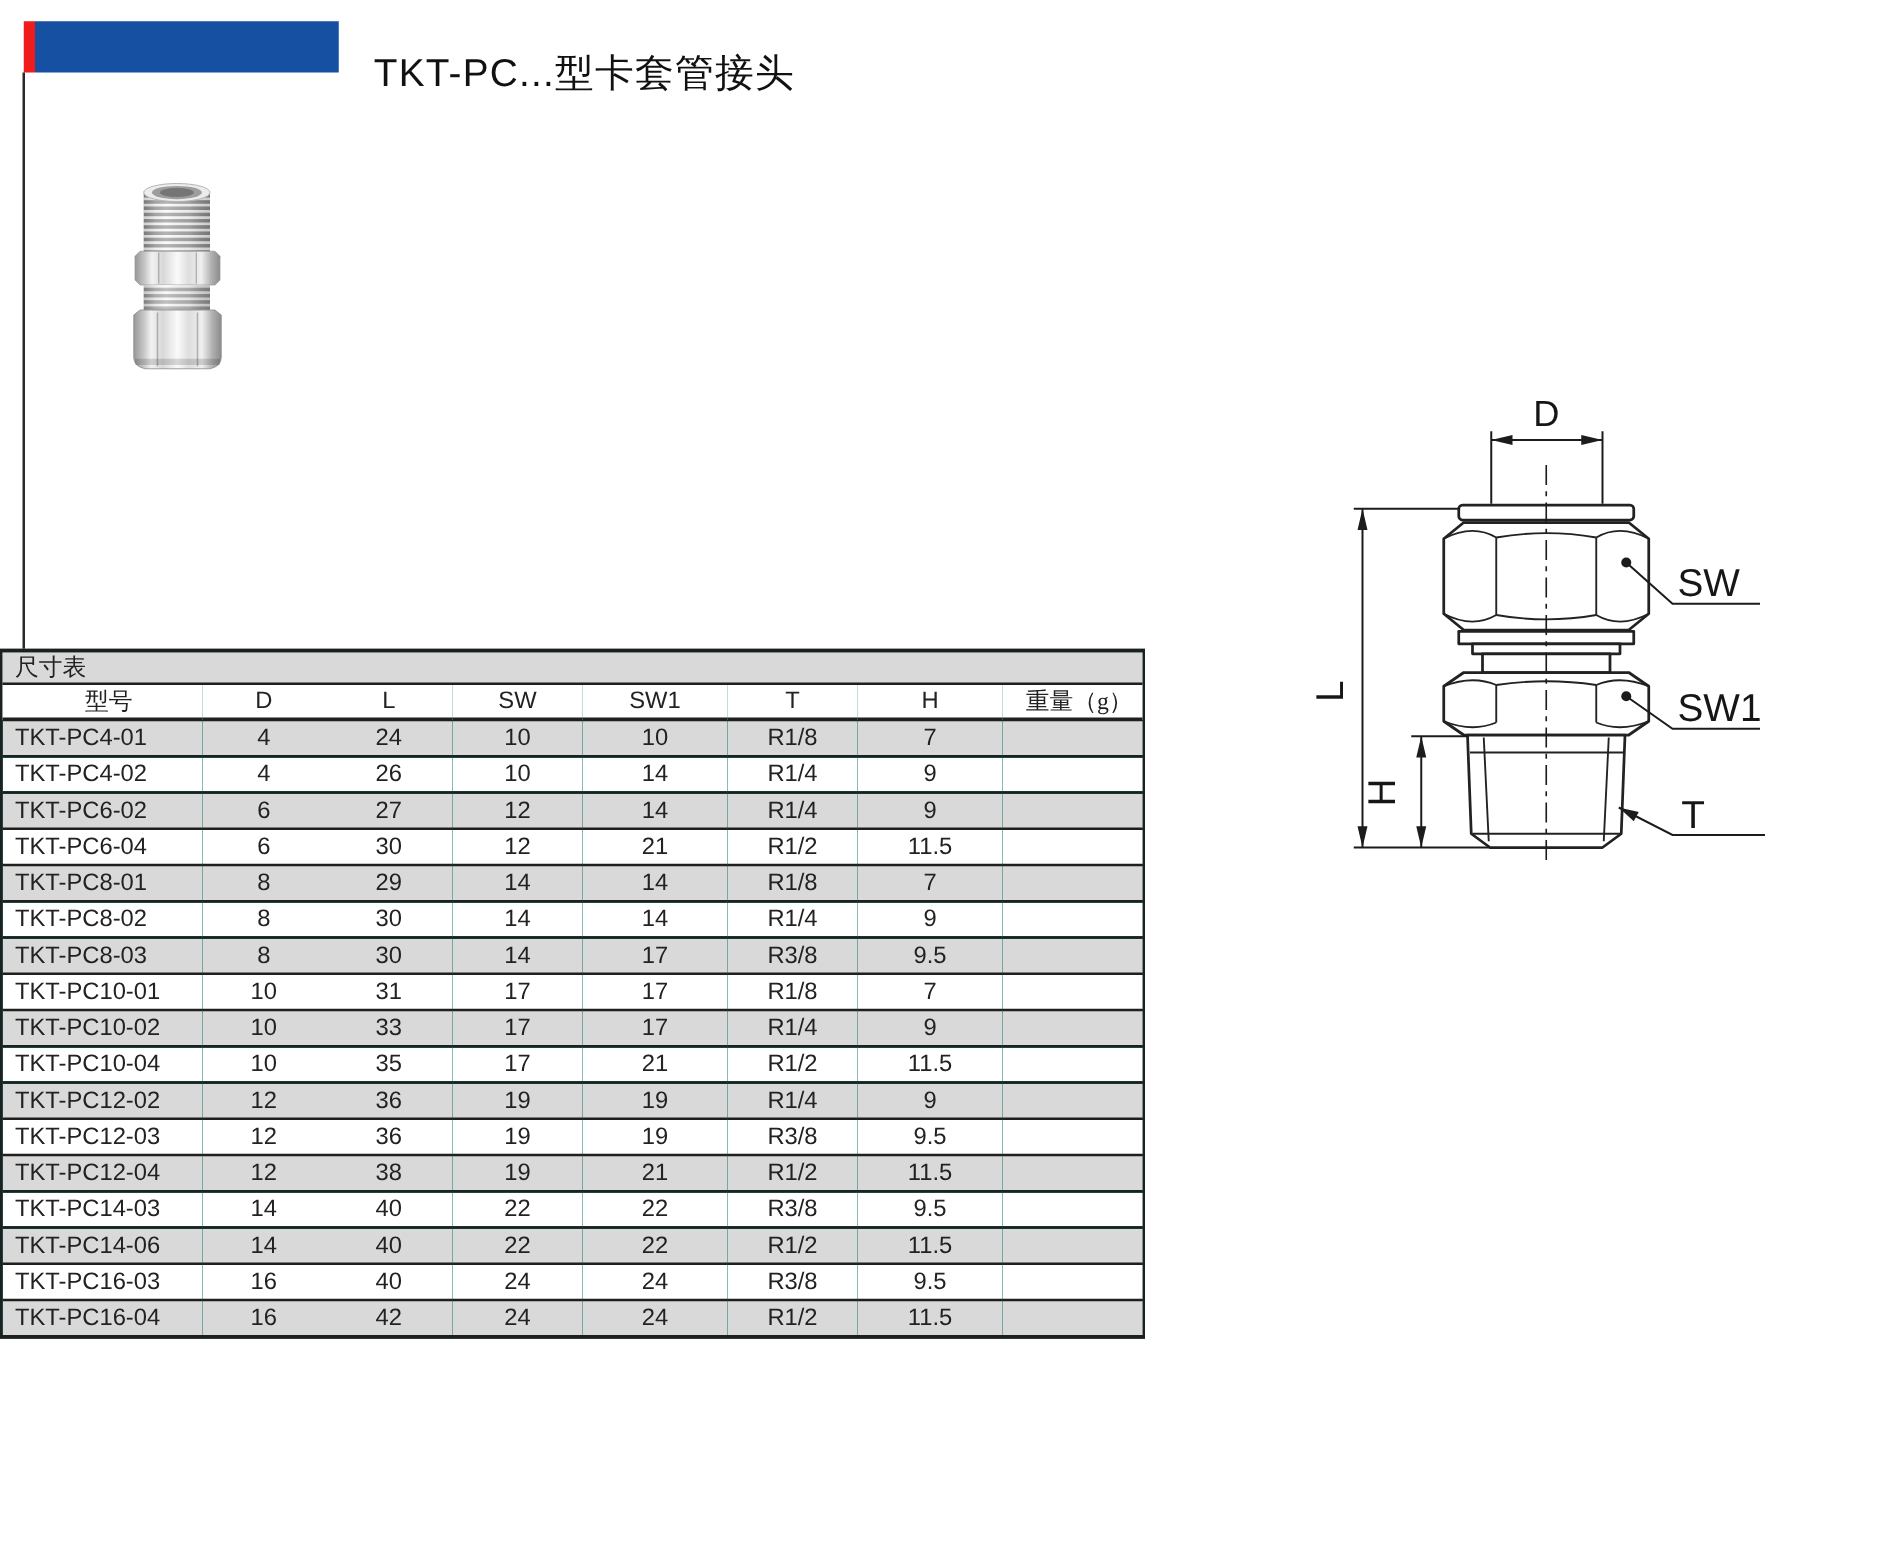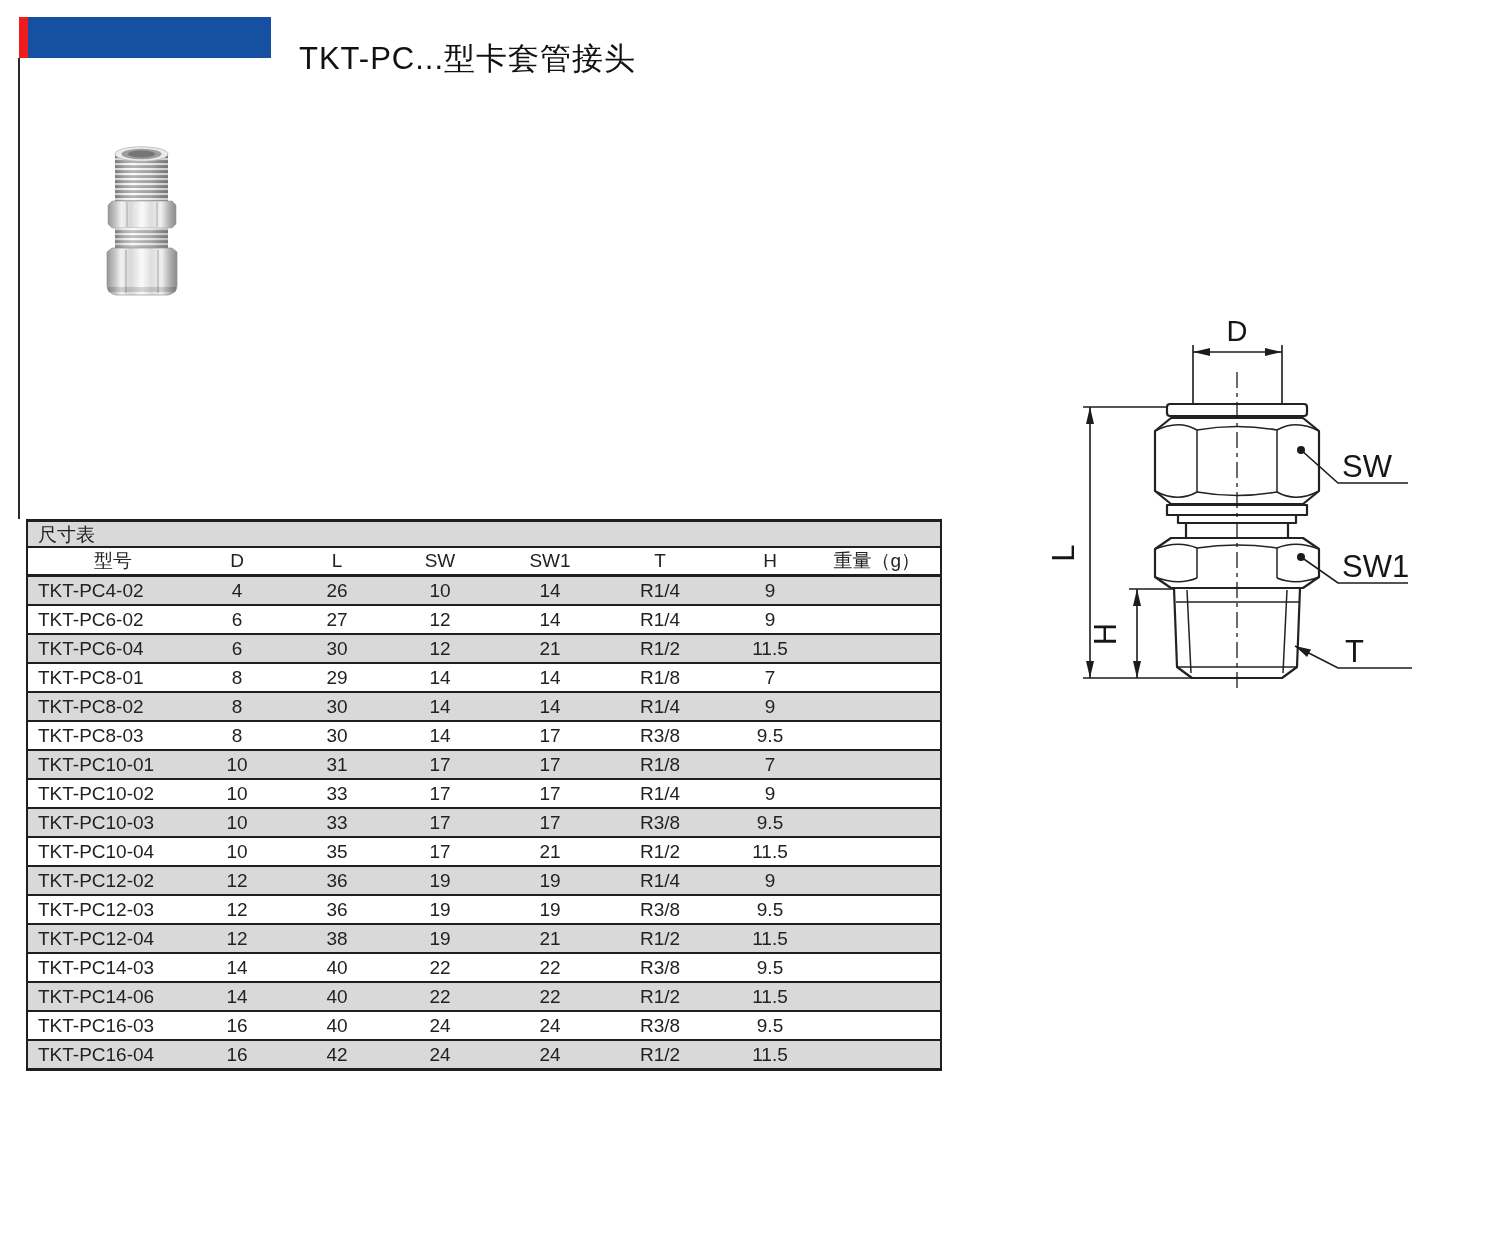--- a/index.html
+++ b/index.html
@@ -26,41 +26,41 @@
     font-size:31px;letter-spacing:1px;color:#111;
     white-space:nowrap;font-weight:400;
   }
   .left-rule{position:absolute;left:18px;top:58px;width:2px;height:461px;background:#2a2a2a;}
 
   
   .product-photo{position:absolute;left:98px;top:143px;width:88px;height:155px;}
 
   
   .dim-table-wrap{
-    position:absolute;left:26px;top:519px;width:916px;
+    position:absolute;left:0;top:519px;width:916px;
     border-left:2px solid var(--line);
     border-right:2px solid var(--line);
     border-top:3px solid var(--line);
     border-bottom:3px solid var(--line);
     background:#0f766e;
   }
   .section-title-row{
     height:26px;line-height:26px;
     background:var(--row-gray);
     border-bottom:2px solid var(--line);
     padding-left:10px;font-size:19px;color:#222;
   }
   table.dims{width:100%;border-collapse:collapse;table-layout:fixed;}
   table.dims thead th{
     height:27px;font-weight:400;font-size:19px;color:#222;
     border-bottom:3px solid var(--line);
     text-align:center;background:#fff;white-space:nowrap;
   }
   table.dims thead th:first-child{text-align:center;padding-left:10px;}
-  table.dims thead th:last-child{text-align:right;padding-right:20px;}
+  table.dims thead th:last-child{text-align:right;padding-right:8px;font-family:Liberation Serif, serif;}
   table.dims tbody td{
     height:27px;line-height:27px;font-size:19px;color:#222;
     text-align:center;border-bottom:2px solid var(--line);
     white-space:nowrap;overflow:hidden;
   }
   table.dims tbody td:first-child{text-align:left;padding-left:10px;}
   table.dims tbody tr:nth-child(odd){background:var(--row-gray);}
   table.dims tbody tr:nth-child(even){background:#fff;}
   table.dims tbody tr:last-child td{border-bottom:none;margin-left:12px;}
 
@@ -149,20 +149,30 @@
           <th>L</th>
           <th>SW</th>
           <th>SW1</th>
           <th>T</th>
           <th>H</th>
           <th>重量（g）</th>
         </tr>
     </thead>
     <tbody>
         <tr>
+          <td>TKT-PC4-01</td>
+          <td>4</td>
+          <td>24</td>
+          <td>10</td>
+          <td>10</td>
+          <td>R1/8</td>
+          <td>7</td>
+          <td></td>
+        </tr>
+        <tr>
           <td>TKT-PC4-02</td>
           <td>4</td>
           <td>26</td>
           <td>10</td>
           <td>14</td>
           <td>R1/4</td>
           <td>9</td>
           <td></td>
         </tr>
         <tr>
@@ -226,30 +236,20 @@
           <td></td>
         </tr>
         <tr>
           <td>TKT-PC10-02</td>
           <td>10</td>
           <td>33</td>
           <td>17</td>
           <td>17</td>
           <td>R1/4</td>
           <td>9</td>
-          <td></td>
-        </tr>
-        <tr>
-          <td>TKT-PC10-03</td>
-          <td>10</td>
-          <td>33</td>
-          <td>17</td>
-          <td>17</td>
-          <td>R3/8</td>
-          <td>9.5</td>
           <td></td>
         </tr>
         <tr>
           <td>TKT-PC10-04</td>
           <td>10</td>
           <td>35</td>
           <td>17</td>
           <td>21</td>
           <td>R1/2</td>
           <td>11.5</td>

